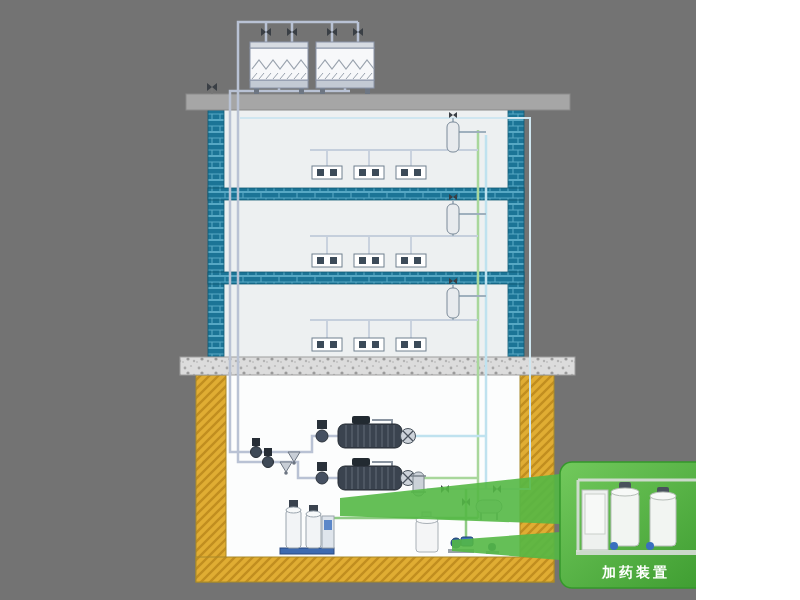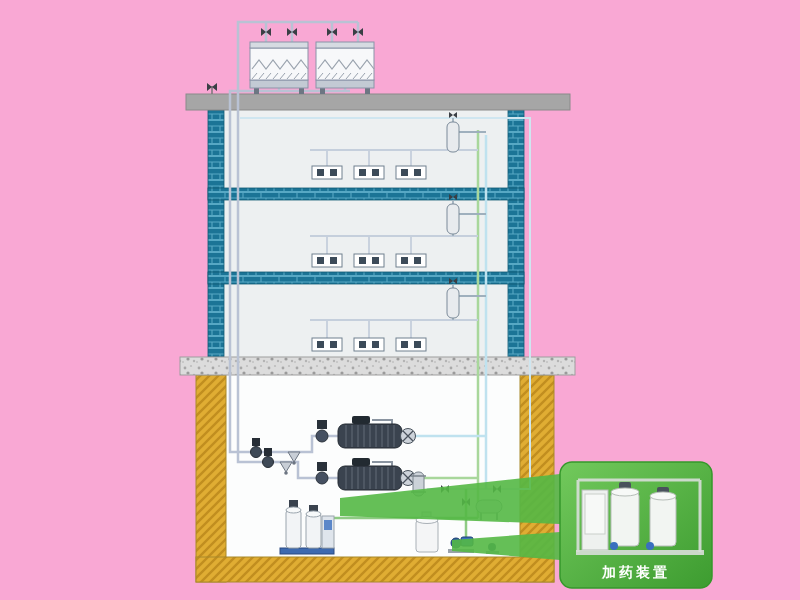--- a/index.html
+++ b/index.html
@@ -1,17 +1,17 @@
 <!DOCTYPE html>
 <html><head>
 <meta charset="utf-8">
 <style>
   html,body{margin:0;padding:0;background:#ffffff;}
   body{font-family:"DejaVu Sans","Liberation Sans",sans-serif;}
-  .stage{position:relative;width:800px;height:600px;background:#f9a8d4;overflow:hidden;}
+  .stage{position:relative;width:696px;height:600px;background:#737373;overflow:hidden;}
   svg{display:block;}
   text.callout-label{font-family:"DejaVu Sans","Liberation Sans",sans-serif;font-size:14px;font-weight:bold;letter-spacing:3px;}
 </style>
 </head>
 <body>
 
 <div class="stage">
 <svg width="800" height="600" viewBox="0 0 800 600">
   <defs>
     <pattern id="brick" width="18" height="12" patternUnits="userSpaceOnUse">

